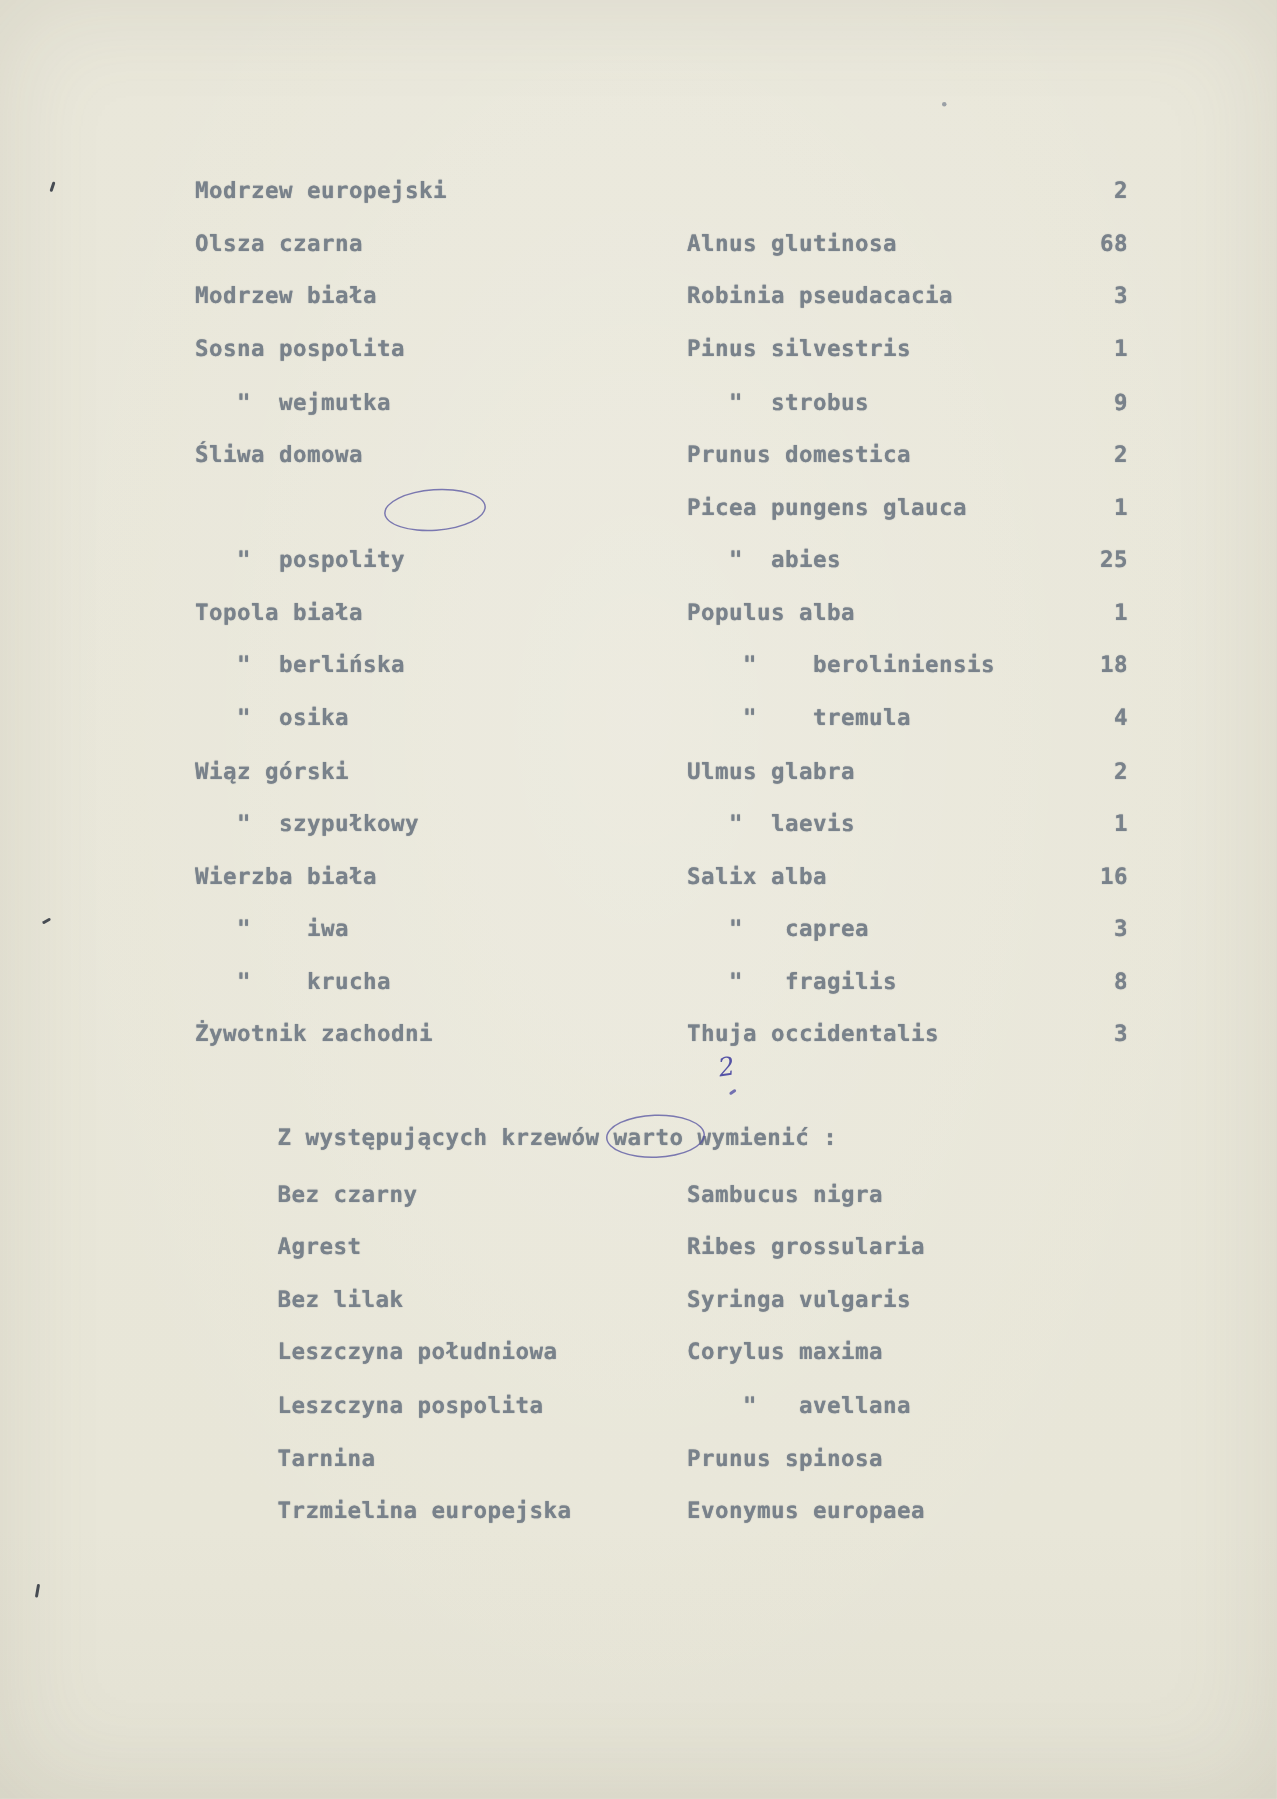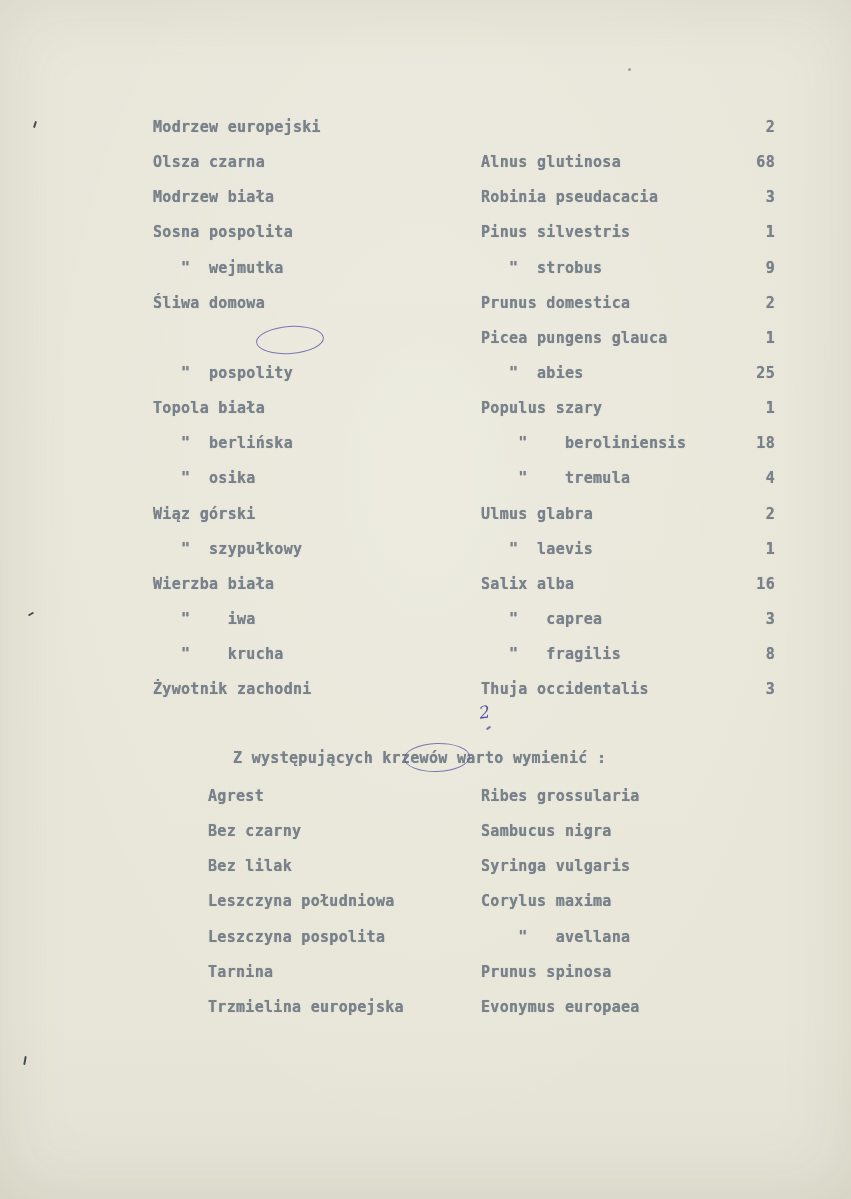--- a/index.html
+++ b/index.html
@@ -17,32 +17,32 @@
     overflow:hidden;
     font-family:"DejaVu Sans Mono", "Liberation Mono", monospace;
     font-size:15px;
     font-weight:bold;
     color:#79828b;
     text-shadow:0 0 0.7px rgba(110,118,128,0.8);
     letter-spacing:0.3px;
   }
 
   
-  .list { position:absolute; left:0; right:0;padding-left:23px; }
+  .list { position:absolute; left:0; right:0; }
   .trees  { top:110px; }
   .shrubs { top:779px; }
   .row { position:relative; height:35.15px; line-height:35.15px; }
   .c1 { position:absolute; left:130px; white-space:pre; }
   .shrubs .c1 { left:185px; }
   .c2 { position:absolute; left:458px; white-space:pre; }
   .c3 { position:absolute; left:686px; width:66px; text-align:right; white-space:pre; }
 
   .intro {
     position:absolute; left:185px; top:748px;
-    line-height:20px; white-space:pre;margin-left:48px;
+    line-height:20px; white-space:pre;
   }
 
   
   .pen-ellipse {
     position:absolute;
     border:1.4px solid rgba(84,82,160,0.75);
     border-radius:50% / 50%;
   }
   .e1 { left:256px; top:326px; width:68px; height:28px; transform:rotate(-4deg); }
   .e2 { left:404px; top:743px; width:66px; height:29px; transform:rotate(-2deg); }
@@ -116,21 +116,21 @@
       </div>
 
       <div class="row">
         <span class="c1">   "  pospolity</span>
         <span class="c2">   "  abies</span>
         <span class="c3">25</span>
       </div>
 
       <div class="row">
         <span class="c1">Topola biała</span>
-        <span class="c2">Populus szary</span>
+        <span class="c2">Populus alba</span>
         <span class="c3">1</span>
       </div>
 
       <div class="row">
         <span class="c1">   "  berlińska</span>
         <span class="c2">    "    beroliniensis</span>
         <span class="c3">18</span>
       </div>
 
       <div class="row">
@@ -174,27 +174,27 @@
         <span class="c2">Thuja occidentalis</span>
         <span class="c3">3</span>
       </div>
     </div>
 
   <div class="intro">Z występujących krzewów warto wymienić :</div>
 
   <div class="list shrubs">
 
       <div class="row">
+        <span class="c1">Bez czarny</span>
+        <span class="c2">Sambucus nigra</span>
+      </div>
+
+      <div class="row">
         <span class="c1">Agrest</span>
         <span class="c2">Ribes grossularia</span>
-      </div>
-
-      <div class="row">
-        <span class="c1">Bez czarny</span>
-        <span class="c2">Sambucus nigra</span>
       </div>
 
       <div class="row">
         <span class="c1">Bez lilak</span>
         <span class="c2">Syringa vulgaris</span>
       </div>
 
       <div class="row">
         <span class="c1">Leszczyna południowa</span>
         <span class="c2">Corylus maxima</span>

